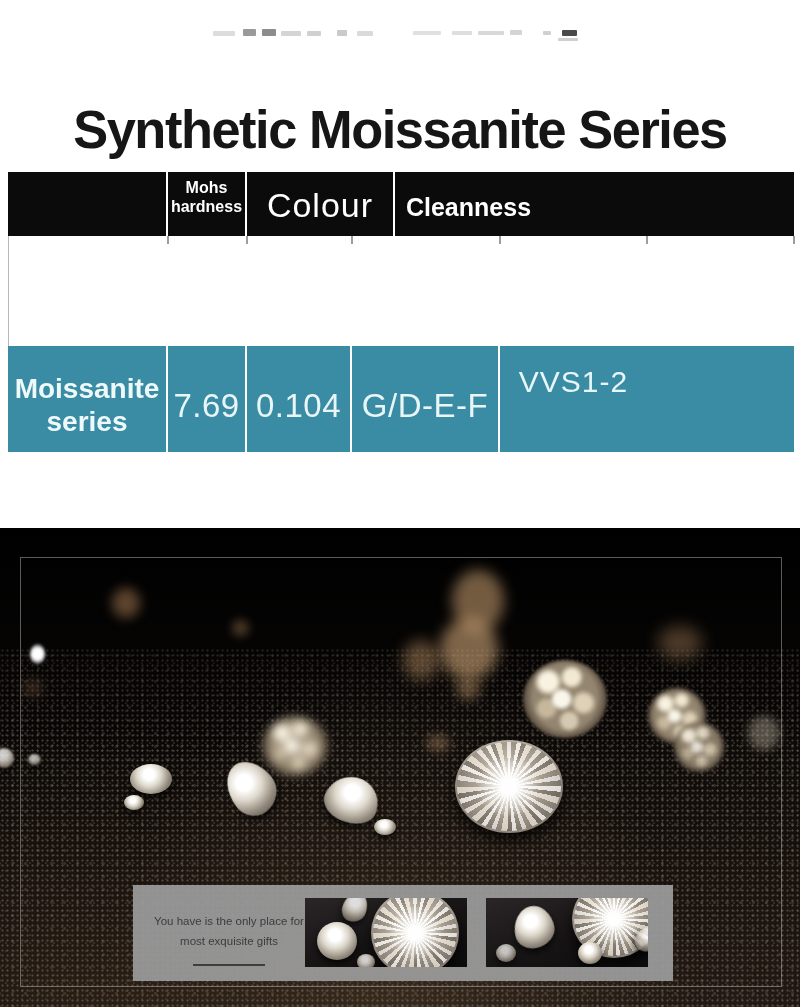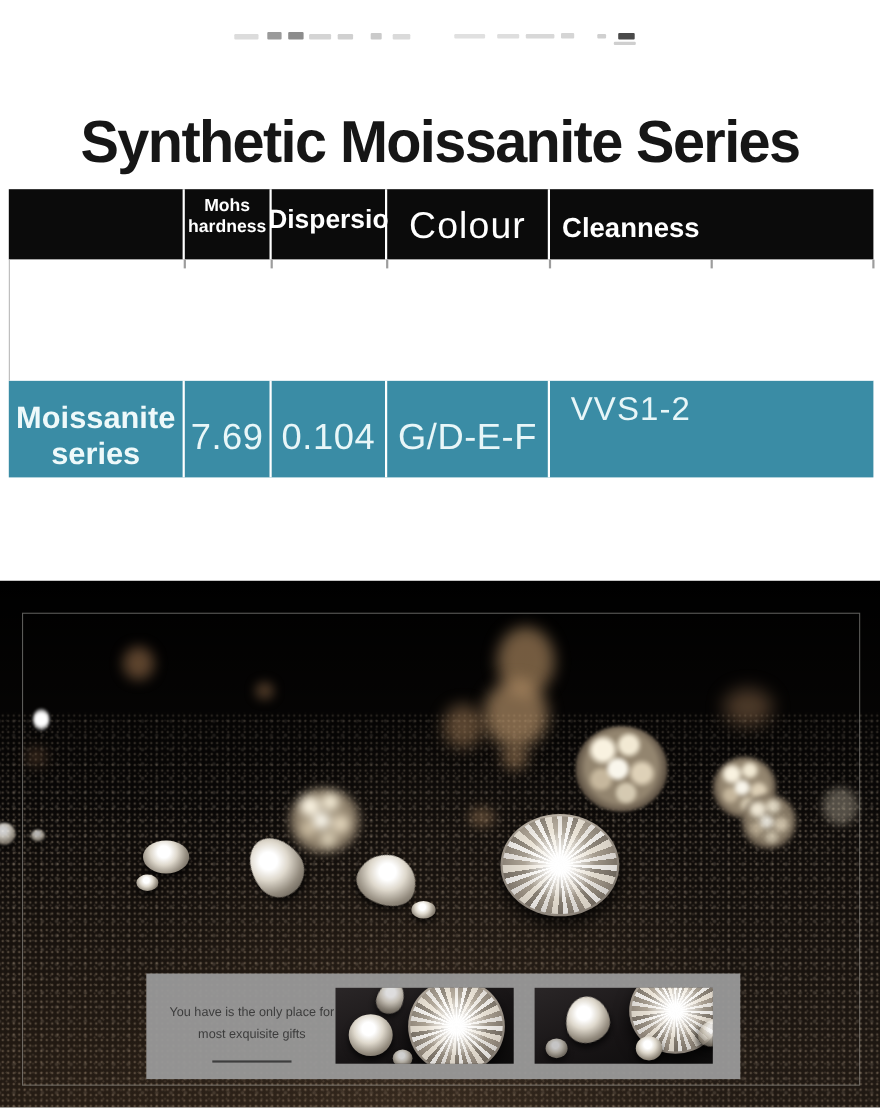--- a/index.html
+++ b/index.html
@@ -25,21 +25,21 @@
   .c3{width:148px;} .c4{width:147px;} .c5{width:147px;}
   .h-mohs{font-size:16px;font-weight:700;line-height:19px;margin-top:-14px;}
   .h-disp{font-size:24px;font-weight:700;margin-top:-8px;}
   .h-colour{font-size:34px;font-weight:400;letter-spacing:1px;margin-top:2px;}
   .h-clean{font-size:25px;font-weight:700;margin-top:6px;}
   .h-cut{font-size:25px;font-weight:700;margin-top:18px;}
 
   .tgap{position:relative;height:110px;background:#ffffff;border-left:1px solid #b8b8b8;}
   .tick{position:absolute;top:0;width:2px;height:8px;background:#9d9d9d;}
 
-  .trow{display:flex;height:88px;background:#3a8ca5;}
+  .trow{display:flex;height:106px;background:#3a8ca5;}
   .trow .cell{box-sizing:border-box;display:flex;flex-direction:column;
               align-items:center;justify-content:center;color:#e8f6f8;
               border-right:2px solid #ffffff;}
   .trow .cell:last-child{border-right:none;}
   .v-name{font-size:28px;font-weight:700;line-height:33px;color:#eef9fa;margin-top:12px;text-align:center;}
   .v-num{font-size:33px;font-weight:400;margin-top:13px;letter-spacing:.5px;}
   .v-high{font-size:30px;font-weight:400;margin-top:-34px;letter-spacing:1px;}
 
   
   .photo{position:absolute;left:0;top:528px;width:800px;height:479px;
@@ -120,23 +120,20 @@
 
   <h1 class="title">Synthetic Moissanite Series</h1>
 
   <div class="spec-table">
     <div class="thead">
       <div class="cell c0"></div>
       <div class="cell c1">
         <span class="h-mohs">Mohs</span>
         <span class="h-mohs" style="margin-top:0;">hardness</span>
       </div>
-      <div class="cell c2">
-        <span class="h-disp">Dispersio</span>
-      </div>
       <div class="cell c3">
         <span class="h-colour">Colour</span>
       </div>
       <div class="cell c4">
         <span class="h-clean">Cleanness</span>
       </div>
     </div>
 
     <div class="tgap">
       <div class="tick" style="left:158px;"></div>

